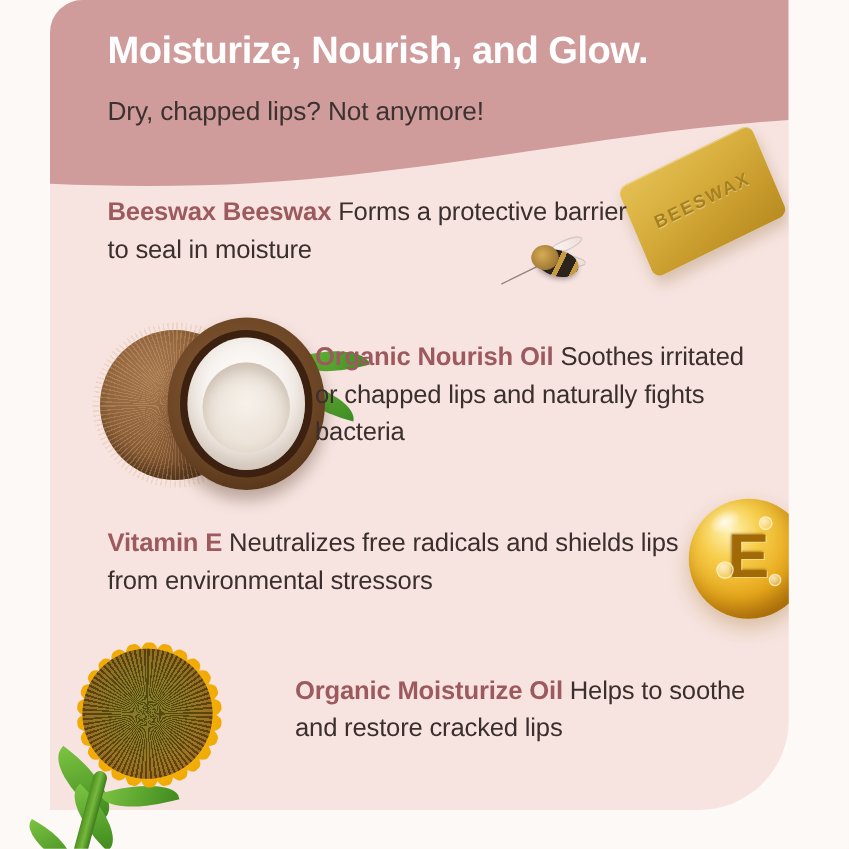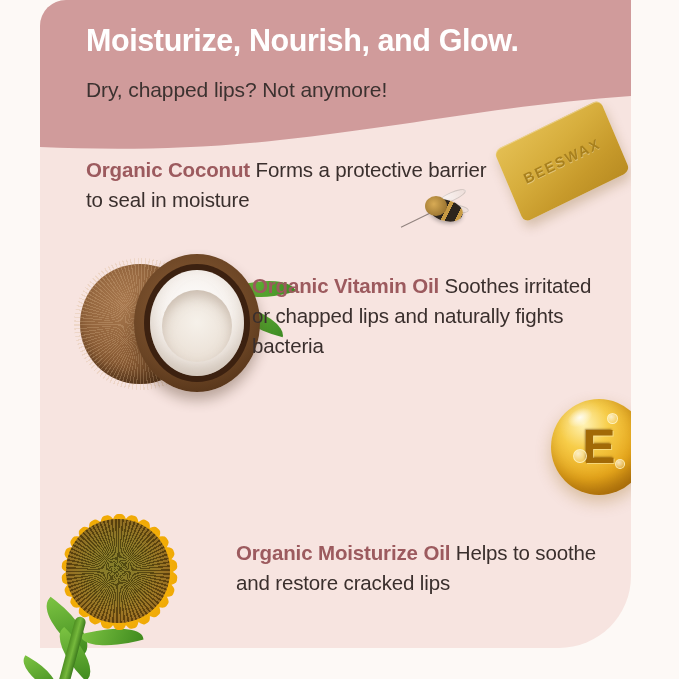--- a/index.html
+++ b/index.html
@@ -249,52 +249,55 @@
         <path d="M0,0 H591 V96 C470,104 370,126 240,140 C150,150 70,150 0,147 Z" fill="#d09b9b"></path>
       </svg>
     </div>
 
     <div class="heading-wrap">
       <div id="title">Moisturize, Nourish, and Glow.</div>
       <div id="subtitle">Dry, chapped lips? Not anymore!</div>
     </div>
 
     <div class="benefit" id="benefit-beeswax">
-      <span class="lead">Organic Coconut</span><span> Forms a protective barrier to seal in moisture</span>
+      <span class="lead">Beeswax Beeswax</span><span> Forms a protective barrier to seal in moisture</span>
     </div>
 
     <div class="art" id="beeswax-bar">
       <div class="slab">
         <div class="emboss">BEESWAX</div>
       </div>
     </div>
 
     <div class="art" id="bee">
       <div class="ant"></div>
       <div class="wing w1"></div>
       <div class="wing w2"></div>
       <div class="body"></div>
       <div class="fuzz"></div>
     </div>
 
     <div class="benefit" id="benefit-coconut">
-      <span class="lead">Organic Vitamin Oil</span><span> Soothes irritated or chapped lips and naturally fights bacteria</span>
+      <span class="lead">Organic Nourish Oil</span><span> Soothes irritated or chapped lips and naturally fights bacteria</span>
     </div>
 
     <div class="art" id="coconut">
       <div class="half-back"></div>
       <div class="hairs"></div>
       <div class="leaf l1"></div>
       <div class="leaf l2"></div>
       <div class="half-front"></div>
       <div class="shell-rim"></div>
       <div class="flesh"></div>
       <div class="flesh-inner"></div>
     </div>
 
+    <div class="benefit" id="benefit-vitamin-e">
+      <span class="lead">Vitamin E</span><span> Neutralizes free radicals and shields lips from environmental stressors</span>
+    </div>
 
     <div class="art" id="vitamin-e-capsule">
       <div class="orb"></div>
       <div class="e-letter">E</div>
       <div class="spec"></div>
       <div class="bub b1"></div>
       <div class="bub b2"></div>
       <div class="bub b3"></div>
     </div>
 

